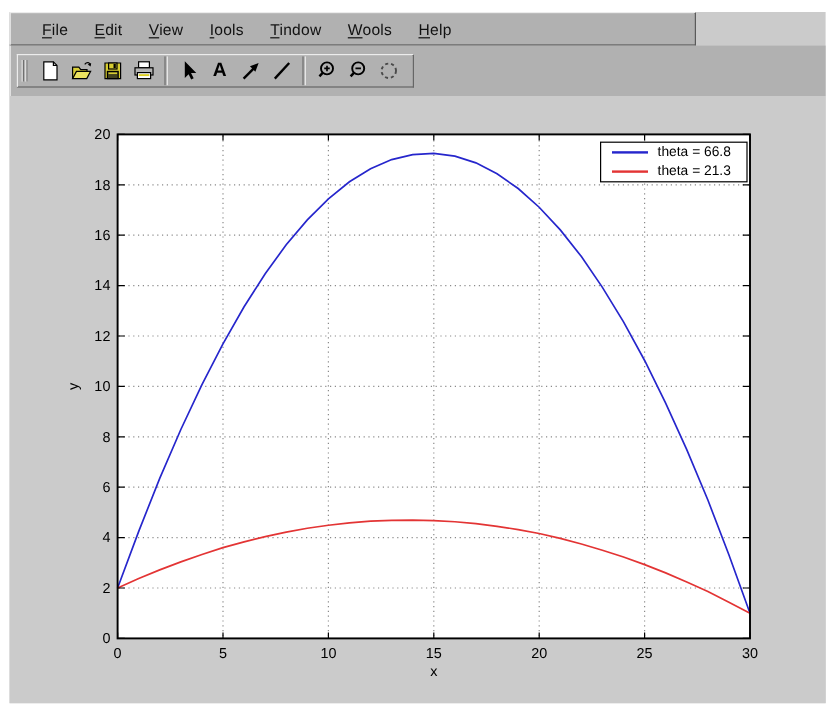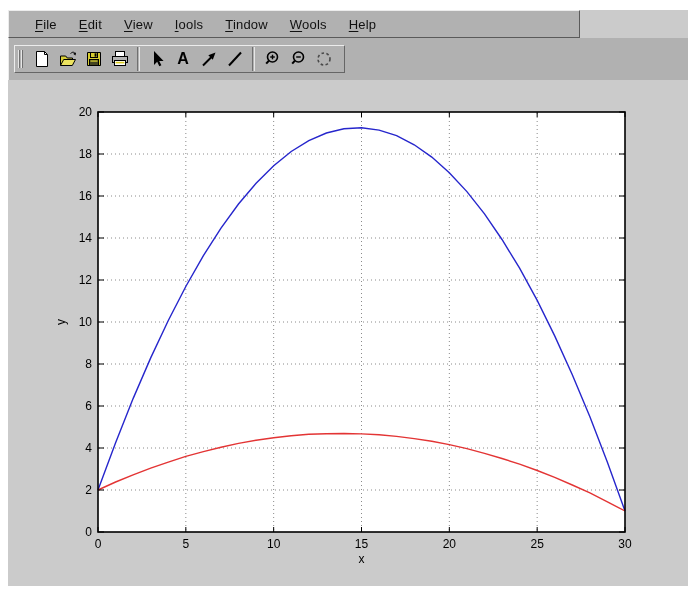--- a/index.html
+++ b/index.html
@@ -230,15 +230,25 @@
         <line x1="90" y1="74" x2="96" y2="74" stroke="#000"></line>
         <line x1="617" y1="74" x2="611" y2="74" stroke="#000"></line>
         <text x="84" y="78" text-anchor="end" font-size="12" fill="#000">18</text>
         <line x1="90" y1="32" x2="96" y2="32" stroke="#000"></line>
         <line x1="617" y1="32" x2="611" y2="32" stroke="#000"></line>
         <text x="84" y="36" text-anchor="end" font-size="12" fill="#000">20</text>
         <text x="353.5" y="483" text-anchor="middle" font-size="12" fill="#000">x</text>
         <text x="57" y="242" text-anchor="middle" font-size="12" fill="#000" transform="rotate(-90 57 242)">y</text>
       </svg>
 
+    <div class="legend">
+      <div class="legend-row">
+        <span class="legend-swatch" style="background: rgb(38, 38, 204);"></span>
+        <span class="legend-label">theta = 66.8</span>
+      </div>
+      <div class="legend-row">
+        <span class="legend-swatch" style="background: rgb(227, 52, 52);"></span>
+        <span class="legend-label">theta = 21.3</span>
+      </div>
+    </div>
   </div>
 
 </div>
 
 </body></html>

